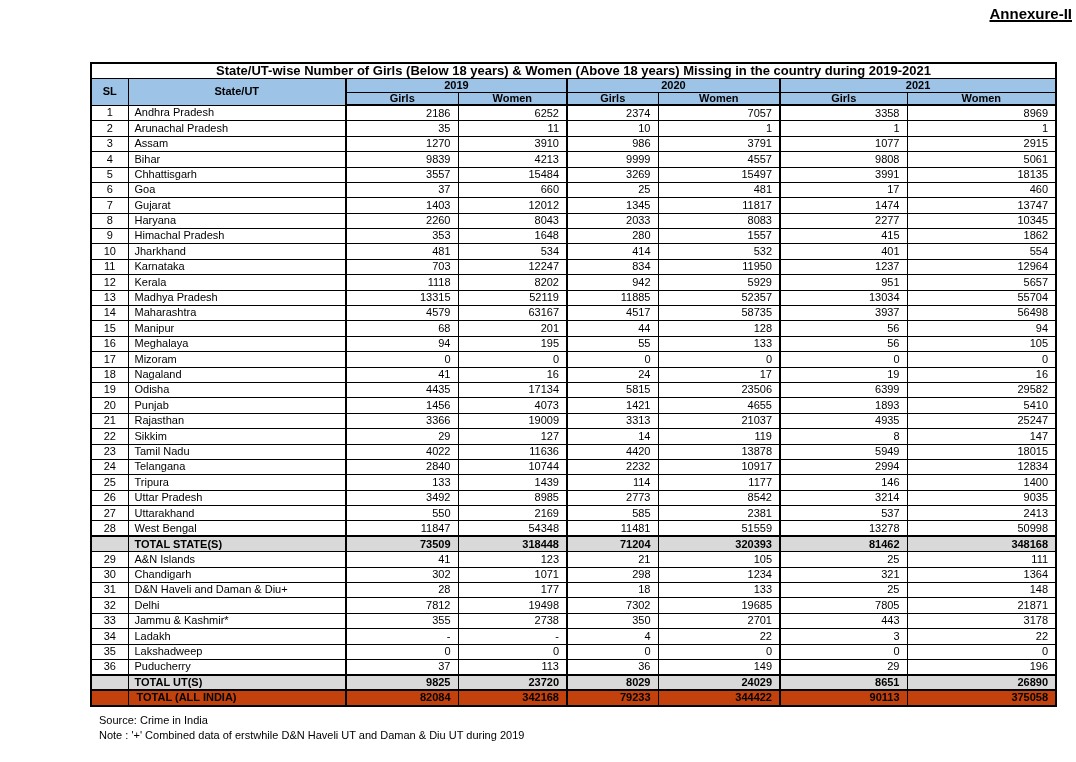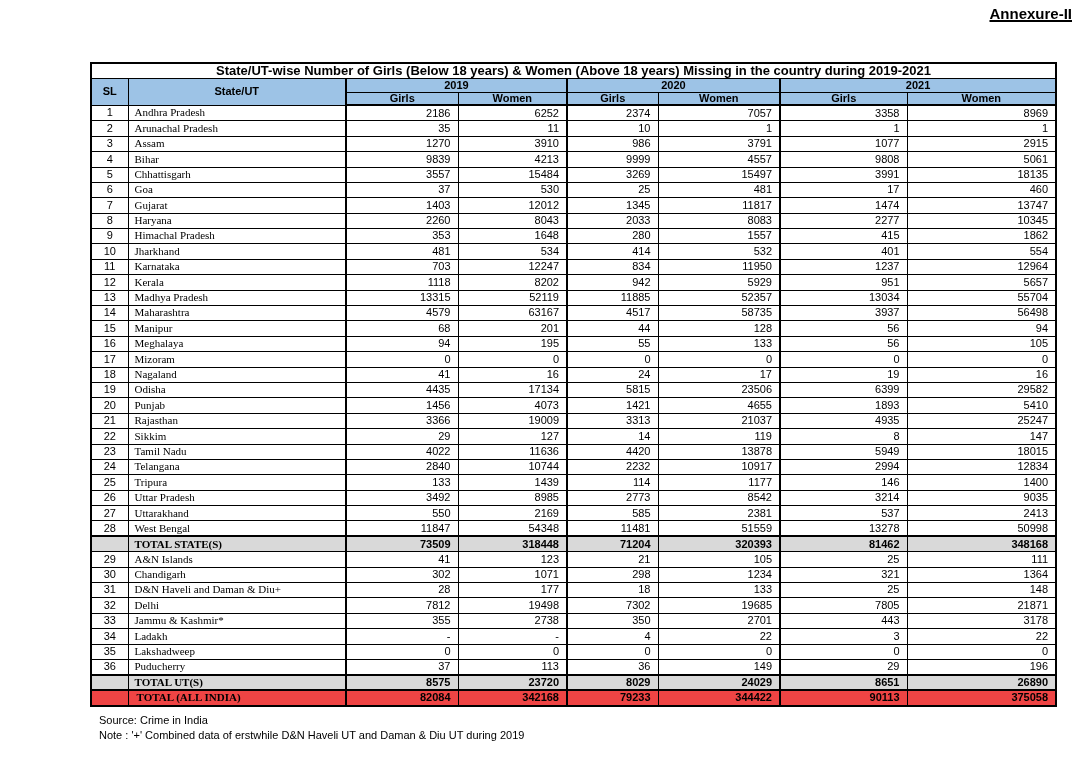--- a/index.html
+++ b/index.html
@@ -51,25 +51,25 @@
   }
   thead th {
     background: #9DC3E6;
     font-weight: bold;
     text-align: center;
     font-size: 11px;
   }
   thead tr.yr th { height: 14px; }
   thead tr.gw th { height: 13px; border-bottom: 2px solid #000; }
   td.sl { text-align: center; }
-  td.state { text-align: left; padding-left: 6px; font-family: Liberation Serif, serif; }
+  td.state { text-align: left; padding-left: 6px; }
   td.num { text-align: right; padding-right: 7px; }
   .grp { border-left: 2px solid #000 !important; }
   tr.total-gray td { background: #D9D9D9; font-weight: bold; border-top: 2px solid #000; }
-  tr.total-blue td { background: #ef4444; font-weight: bold; border-top: 2px solid #000; padding-left: 8px; }
+  tr.total-blue td { background: #c2410c; font-weight: bold; border-top: 2px solid #000; padding-left: 8px; }
   .footer {
     position: absolute;
     left: 70px;
     top: 713px;
     font-size: 11px;
     line-height: 1.38;
     margin-left: 29px;
   }
 </style>
 </head>
@@ -160,21 +160,21 @@
           <td class="num">15484</td>
           <td class="num grp">3269</td>
           <td class="num">15497</td>
           <td class="num grp">3991</td>
           <td class="num">18135</td>
         </tr>
         <tr>
           <td class="sl">6</td>
           <td class="state">Goa</td>
           <td class="num grp">37</td>
-          <td class="num">530</td>
+          <td class="num">660</td>
           <td class="num grp">25</td>
           <td class="num">481</td>
           <td class="num grp">17</td>
           <td class="num">460</td>
         </tr>
         <tr>
           <td class="sl">7</td>
           <td class="state">Gujarat</td>
           <td class="num grp">1403</td>
           <td class="num">12012</td>
@@ -479,21 +479,21 @@
           <td class="num grp">37</td>
           <td class="num">113</td>
           <td class="num grp">36</td>
           <td class="num">149</td>
           <td class="num grp">29</td>
           <td class="num">196</td>
         </tr>
         <tr class="total-gray">
           <td class="sl"></td>
           <td class="state">TOTAL UT(S)</td>
-          <td class="num grp">8575</td>
+          <td class="num grp">9825</td>
           <td class="num">23720</td>
           <td class="num grp">8029</td>
           <td class="num">24029</td>
           <td class="num grp">8651</td>
           <td class="num">26890</td>
         </tr>
         <tr class="total-blue">
           <td class="sl"></td>
           <td class="state">TOTAL (ALL INDIA)</td>
           <td class="num grp">82084</td>

